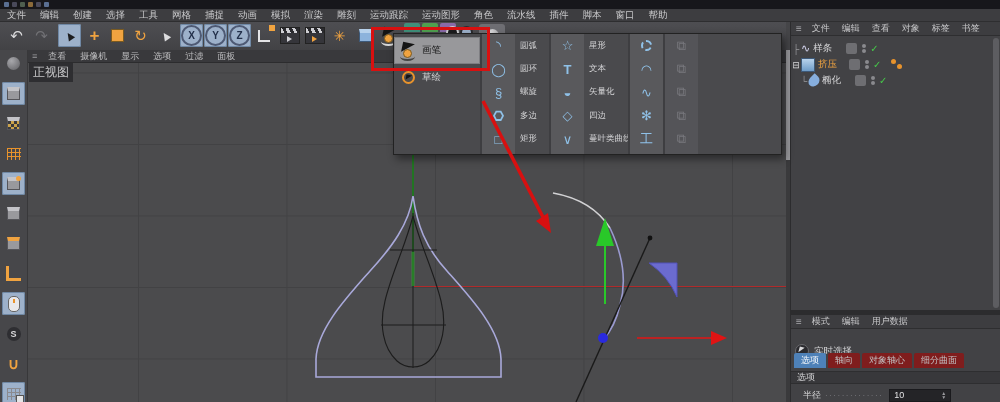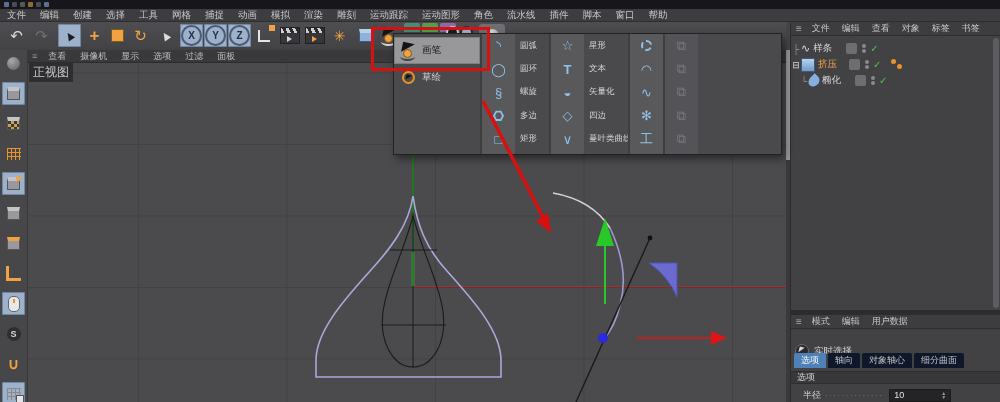--- a/index.html
+++ b/index.html
@@ -85,21 +85,21 @@
   .chk{color:#46c84a;font-size:10px;margin-left:4px;}
   .odots{position:relative;width:14px;height:12px;margin-left:10px;}
   .odots i{position:absolute;width:5px;height:5px;border-radius:50%;background:#e8932c;}
   .odots i:first-child{left:0;top:0;}.odots i:last-child{left:6px;top:5px;}
   .om-scroll{position:absolute;right:1px;top:16px;width:6px;height:270px;background:#5d5d61;border-radius:3px;}
   .am-divider{position:absolute;left:0;width:100%;height:5px;background:#2c2c2e;}
   .tool-row{position:absolute;left:0;width:100%;height:16px;display:flex;align-items:center;padding-left:4px;box-sizing:border-box;}
   .tool-ico{width:12px;height:12px;border-radius:50%;background:#2a2a2e;border:1px solid #6a6a6e;position:relative;margin-right:5px;}
   .tool-ico:before{content:"";position:absolute;left:3px;top:2px;border-left:5px solid #d8d8da;border-bottom:6px solid transparent;transform:rotate(15deg);}
   .tabs{position:absolute;left:3px;display:flex;gap:2px;}
-  .tab{height:15px;display:flex;align-items:center;padding:0 7px;background:#0f172a;color:#c2c2c4;font-size:9px;border-radius:2px 2px 0 0;}
+  .tab{height:15px;display:flex;align-items:center;padding:0 7px;background:#7f1d1d;color:#c2c2c4;font-size:9px;border-radius:2px 2px 0 0;}
   .tab.active{background:#4e81b8;color:#f2f6fa;}
   .section-row{position:absolute;left:0;width:100%;height:13px;background:#38383b;display:flex;align-items:center;padding-left:6px;box-sizing:border-box;color:#cfcfd1;font-size:9px;border-top:1px solid #2e2e30;border-bottom:1px solid #2e2e30;}
   .param-row{position:absolute;left:0;width:100%;height:16px;display:flex;align-items:center;padding-left:12px;box-sizing:border-box;font-size:9px;color:#cfcfd1;}
   .leader{color:#77777b;letter-spacing:1.5px;margin-left:4px;font-size:8px;}
   .num-input{width:62px;height:13px;background:#242427;border:1px solid #1a1a1d;color:#e2e2e4;font-size:9px;padding:0 10px 0 4px;margin-left:6px;box-sizing:border-box;font-family:"Liberation Sans",sans-serif;}
   .stepper{margin-left:-10px;display:flex;flex-direction:column;font-size:5px;color:#9a9a9e;line-height:4px;}
 
   
   .spline-menu{left:393px;top:33px;width:389px;height:122px;background:#4a4a4d;border:1px solid #222;box-shadow:3px 4px 8px rgba(0,0,0,.45);box-sizing:border-box;display:flex;}
   .sm-col1{width:86px;padding-top:3px;box-sizing:border-box;}

